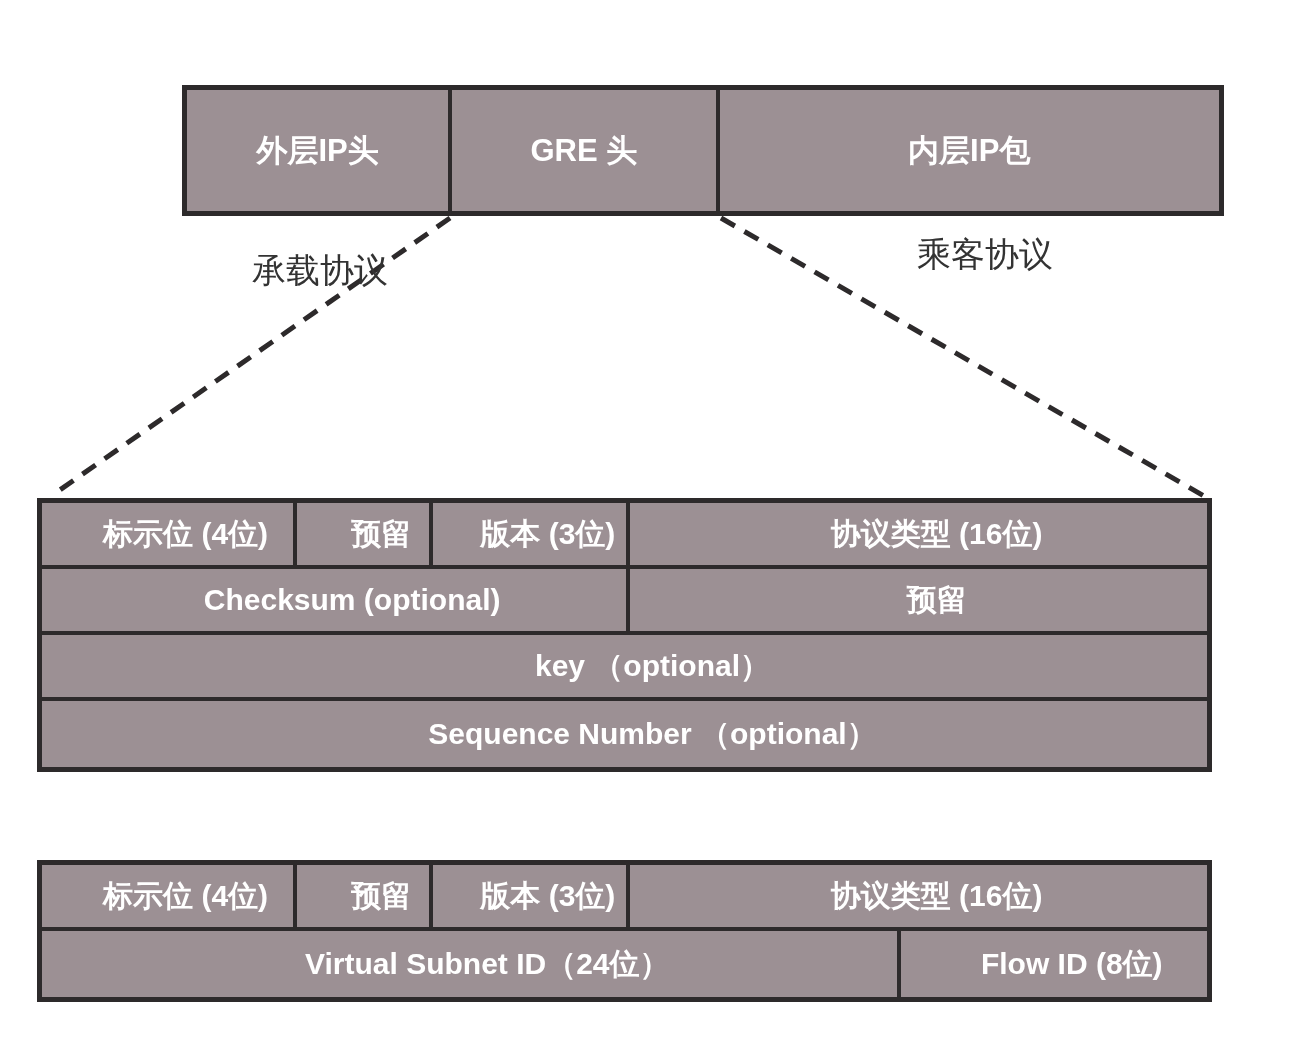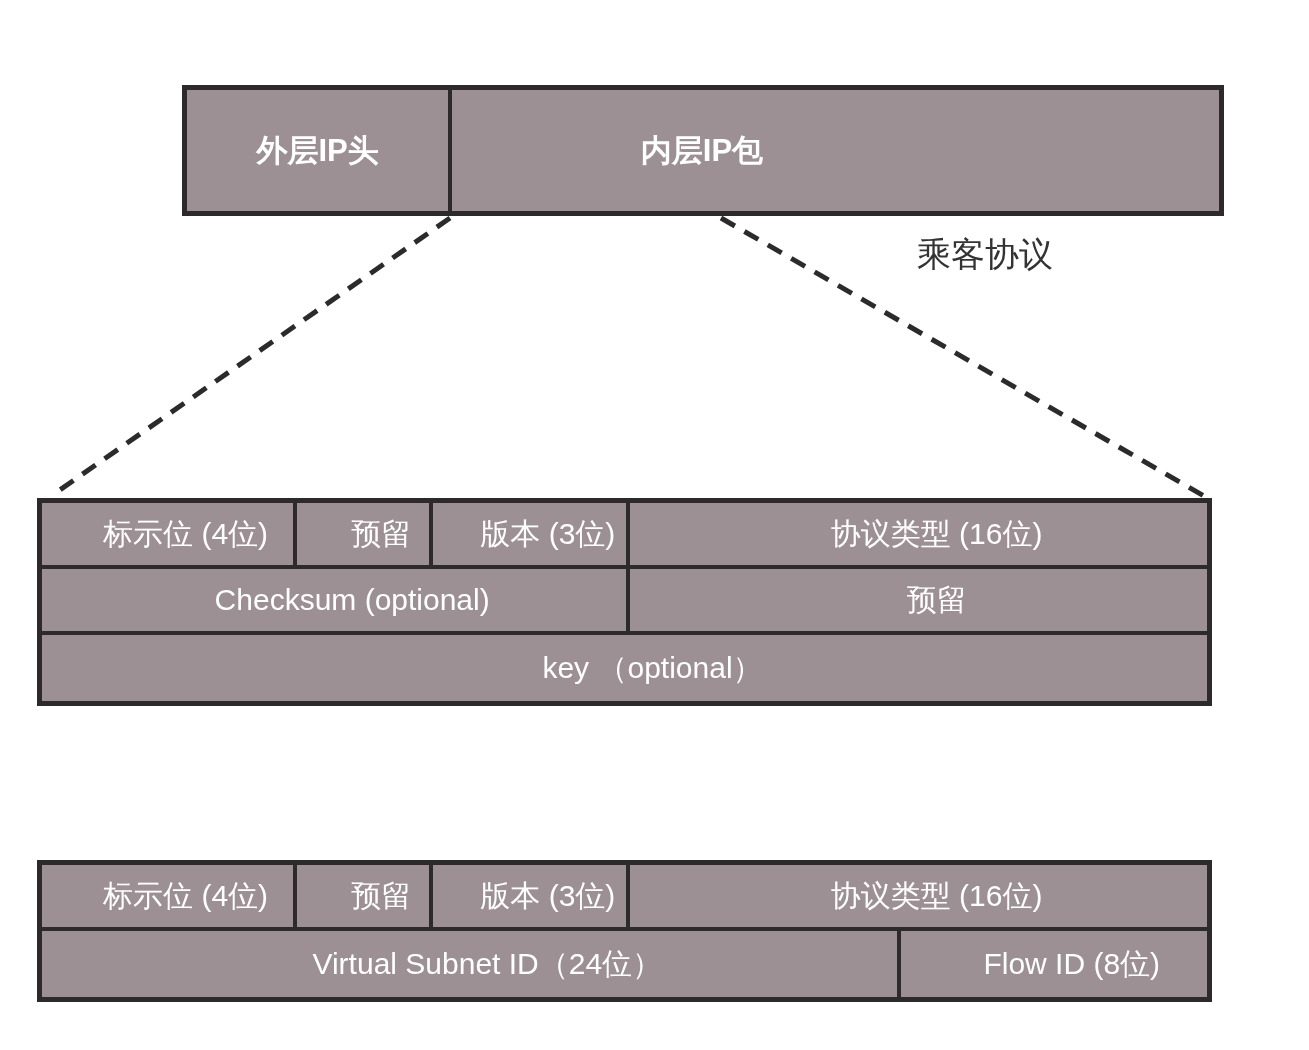--- a/index.html
+++ b/index.html
@@ -85,21 +85,21 @@
   }
   .trow:last-child { border-bottom: none; }
 
   .cell {
     display: flex;
     align-items: center;
     justify-content: center;
     background: var(--cell-fill);
     color: var(--cell-text);
     font-size: 30px;
-    font-weight: 400;
+    font-weight: 700;
     border-right: 4px solid var(--border);
     white-space: nowrap;
     overflow: hidden;
     padding-left: 36px;
   }
   .cell:last-child { border-right: none; }
 
   .w-flag     { width: 21.9%; }
   .w-reserve  { width: 11.7%; }
   .w-version  { width: 16.9%; }
@@ -117,40 +117,47 @@
 
   <svg class="overlay" viewBox="0 0 1309 1050">
     <line x1="450" y1="218" x2="54" y2="494"></line>
     <line x1="721" y1="218" x2="1204" y2="496"></line>
   </svg>
 
   <div class="packet-row">
     <div class="segment seg-1">
       <span>外层IP头</span>
     </div>
+    <div class="segment seg-2">
+      <span>GRE 头</span>
+    </div>
     <div class="segment seg-3">
       <span>内层IP包</span>
     </div>
   </div>
 
+  <div class="proto-label" style="left:320px; top:248px;">承载协议</div>
   <div class="proto-label" style="left:985px; top:232px;">乘客协议</div>
 
   <div class="field-table gre-table">
     <div class="trow">
       <div class="cell w-flag">标示位 (4位)</div>
       <div class="cell w-reserve">预留</div>
       <div class="cell w-version">版本 (3位)</div>
       <div class="cell w-ptype">协议类型 (16位)</div>
     </div>
     <div class="trow">
       <div class="cell w-checksum">Checksum (optional)</div>
       <div class="cell w-reserve2">预留</div>
     </div>
     <div class="trow">
       <div class="cell w-full">key （optional）</div>
+    </div>
+    <div class="trow">
+      <div class="cell w-full">Sequence Number （optional）</div>
     </div>
   </div>
 
   <div class="field-table nvgre-table">
     <div class="trow">
       <div class="cell w-flag">标示位 (4位)</div>
       <div class="cell w-reserve">预留</div>
       <div class="cell w-version">版本 (3位)</div>
       <div class="cell w-ptype">协议类型 (16位)</div>
     </div>

